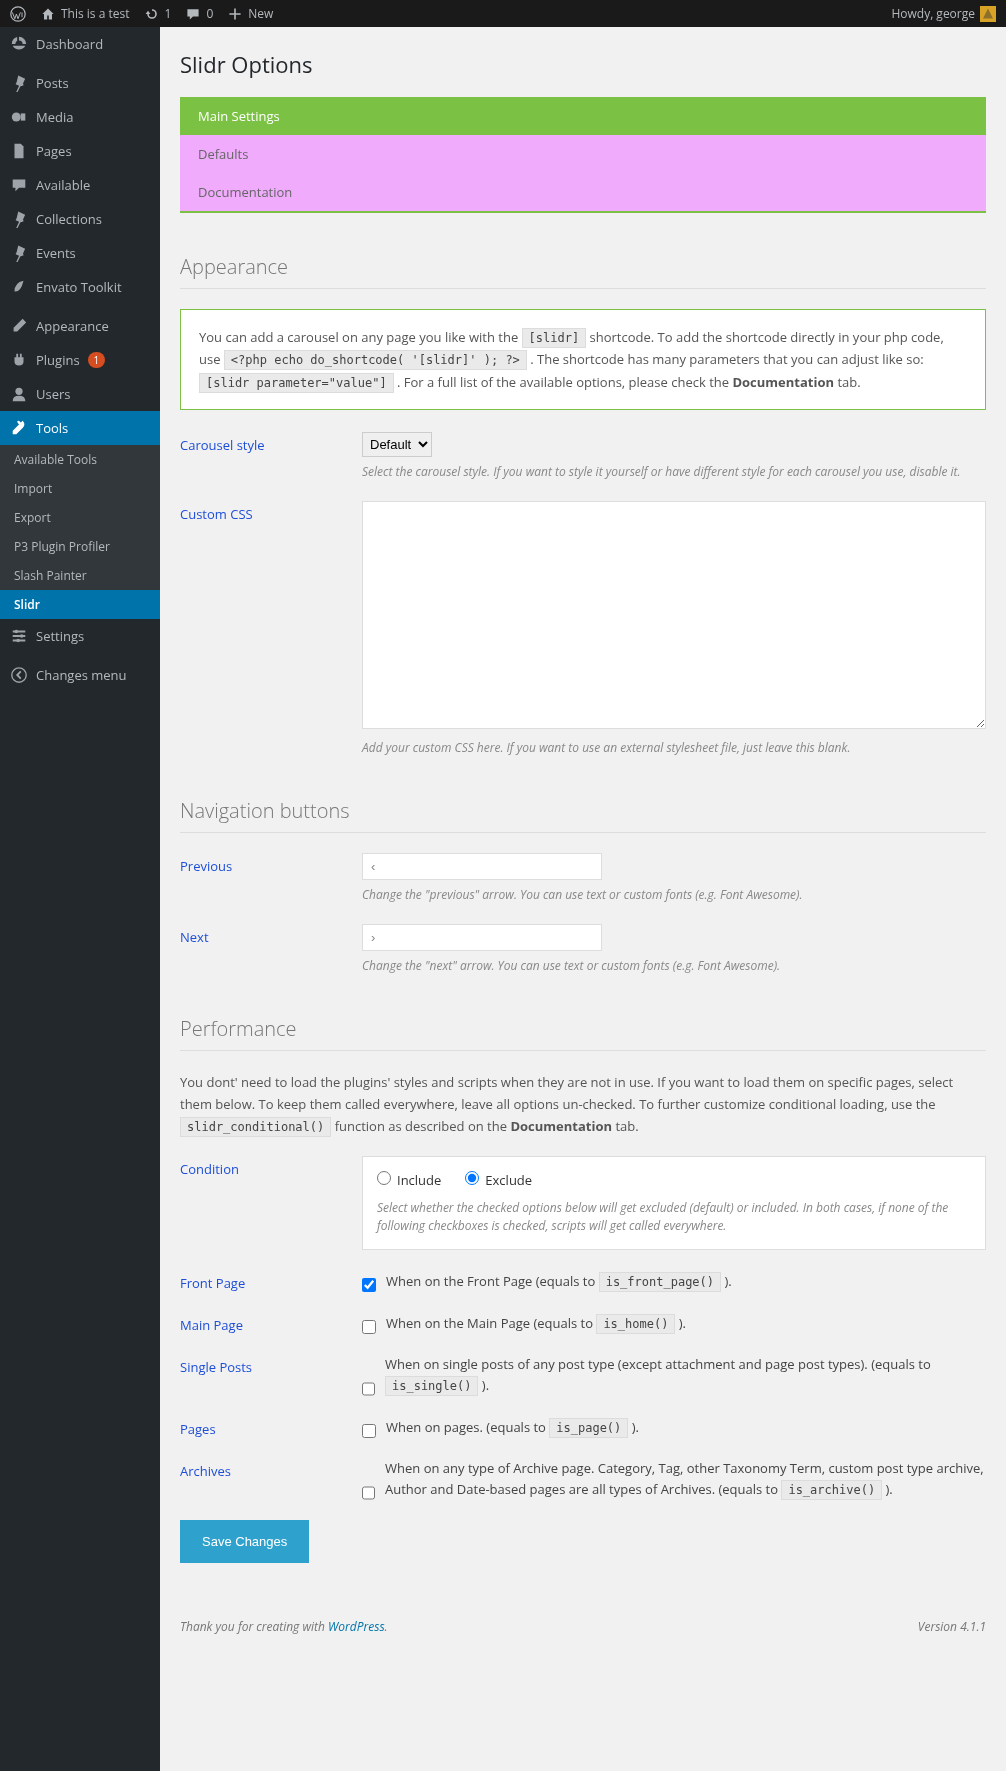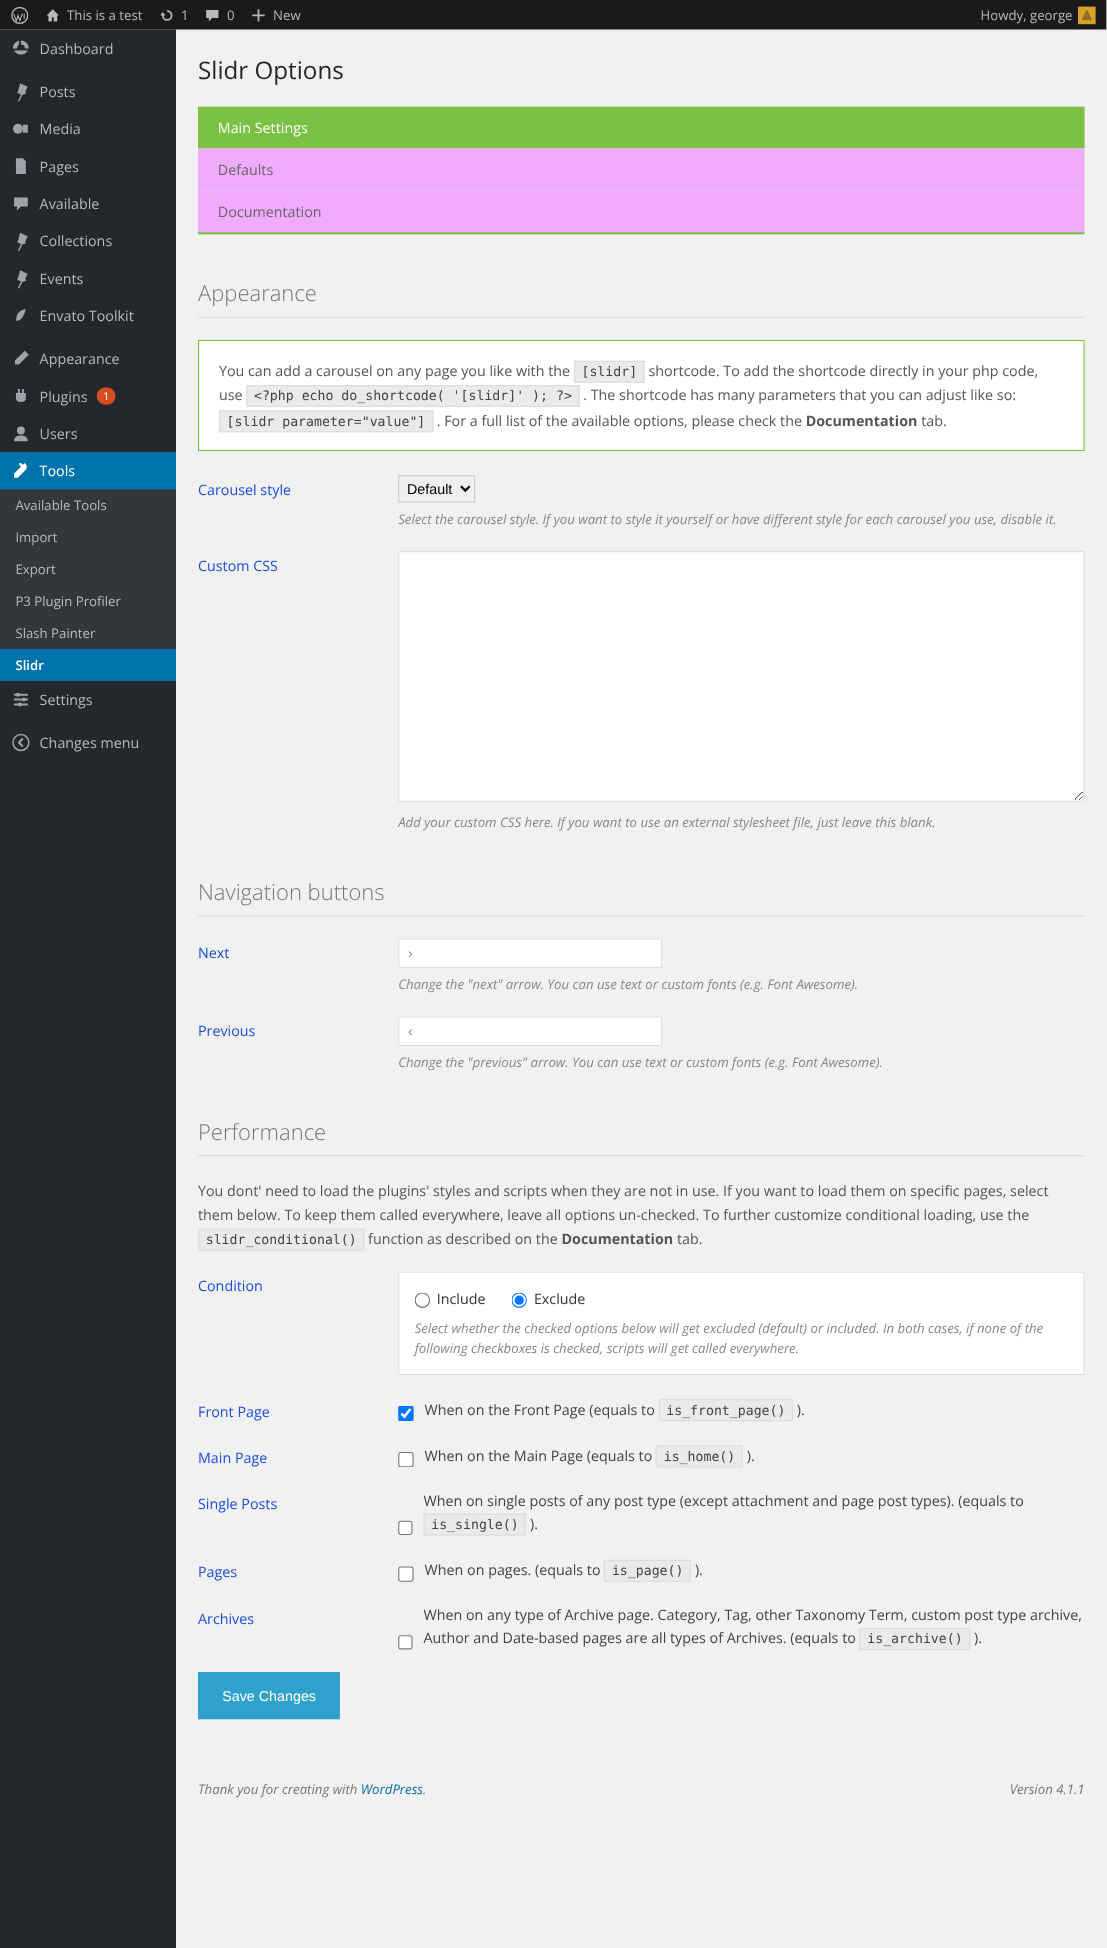--- a/index.html
+++ b/index.html
@@ -34,21 +34,21 @@
 .form-row { display: flex; margin-bottom: 20px; }
 .form-label { width: 182px; color: #1d4ed8; font-size: 13px; padding-top: 4px; flex-shrink: 0; }
 .form-field { flex: 1; }
 .form-field select { padding: 3px; font-size: 13px; background:#efefef; border:1px solid #ccc; }
 .form-field textarea { width: 100%; height: 228px; padding: 6px; border: 1px solid #ddd; font-family: inherit; font-size: 13px; resize: vertical; }
 .form-field input[type=text] { width: 240px; padding: 5px 8px; border: 1px solid #ddd; font-size: 13px; color:#888; }
 .help { font-style: italic; color: #888; font-size: 12px; margin-top: 6px; line-height: 1.5; }
 .perf-intro { color: #555; font-size: 13px; line-height: 1.7; margin-bottom: 18px; }
 .radio-box { border: 1px solid #ddd; background: #fff; padding: 14px; }
 .radio-row { display: flex; gap: 24px; margin-bottom: 10px; }
-.radio-opt { display: flex; align-items: flex-end; gap: 6px; font-size: 13px; }
+.radio-opt { display: flex; align-items: flex-start; gap: 6px; font-size: 13px; }
 .radio-opt input { width:14px; height:14px; }
 .check-row { display: flex; align-items: flex-end; }
 .check-row input { margin-top: 2px; margin-right: 10px; width:14px; height:14px; }
 .check-desc { color: #444; font-size: 13px; line-height: 1.6; }
 .btn-primary { background: #2ea2cc; color: #fff; border: none; padding: 14px 22px; font-size: 13px; cursor: pointer; }
 .footer { margin-top: 55px; display:flex; justify-content:space-between; color: #777; font-size: 12px; font-style: italic; }
 .footer a { color: #0073aa; text-decoration: none; }
 strong { font-weight: 700; }
 </style>
 </head>
@@ -265,31 +265,31 @@
         <div class="form-field">
           <textarea style=""></textarea>
           <div class="help">Add your custom CSS here. If you want to use an external stylesheet file, just leave this blank.</div>
         </div>
       </div>
     </div>
 
     <div class="section">
       <div class="section-title">Navigation buttons</div>
       <div class="form-row">
+        <div class="form-label">Previous</div>
+        <div class="form-field">
+          <input type="text" value="‹" style="">
+          <div class="help">Change the "previous" arrow. You can use text or custom fonts (e.g. Font Awesome).</div>
+        </div>
+      </div>
+      <div class="form-row">
         <div class="form-label">Next</div>
         <div class="form-field">
           <input type="text" value="›" style="">
           <div class="help">Change the "next" arrow. You can use text or custom fonts (e.g. Font Awesome).</div>
-        </div>
-      </div>
-      <div class="form-row">
-        <div class="form-label">Previous</div>
-        <div class="form-field">
-          <input type="text" value="‹" style="">
-          <div class="help">Change the "previous" arrow. You can use text or custom fonts (e.g. Font Awesome).</div>
         </div>
       </div>
     </div>
 
     <div class="section">
       <div class="section-title">Performance</div>
       <div class="perf-intro">
         <span>You dont' need to load the plugins' styles and scripts when they are not in use. If you want to load them on specific pages, select them below. To keep them called everywhere, leave all options un-checked. To further customize conditional loading, use the </span><code class="inline">slidr_conditional()</code><span> function as described on the </span><strong>Documentation</strong><span> tab.</span>
       </div>
       <div class="form-row">

